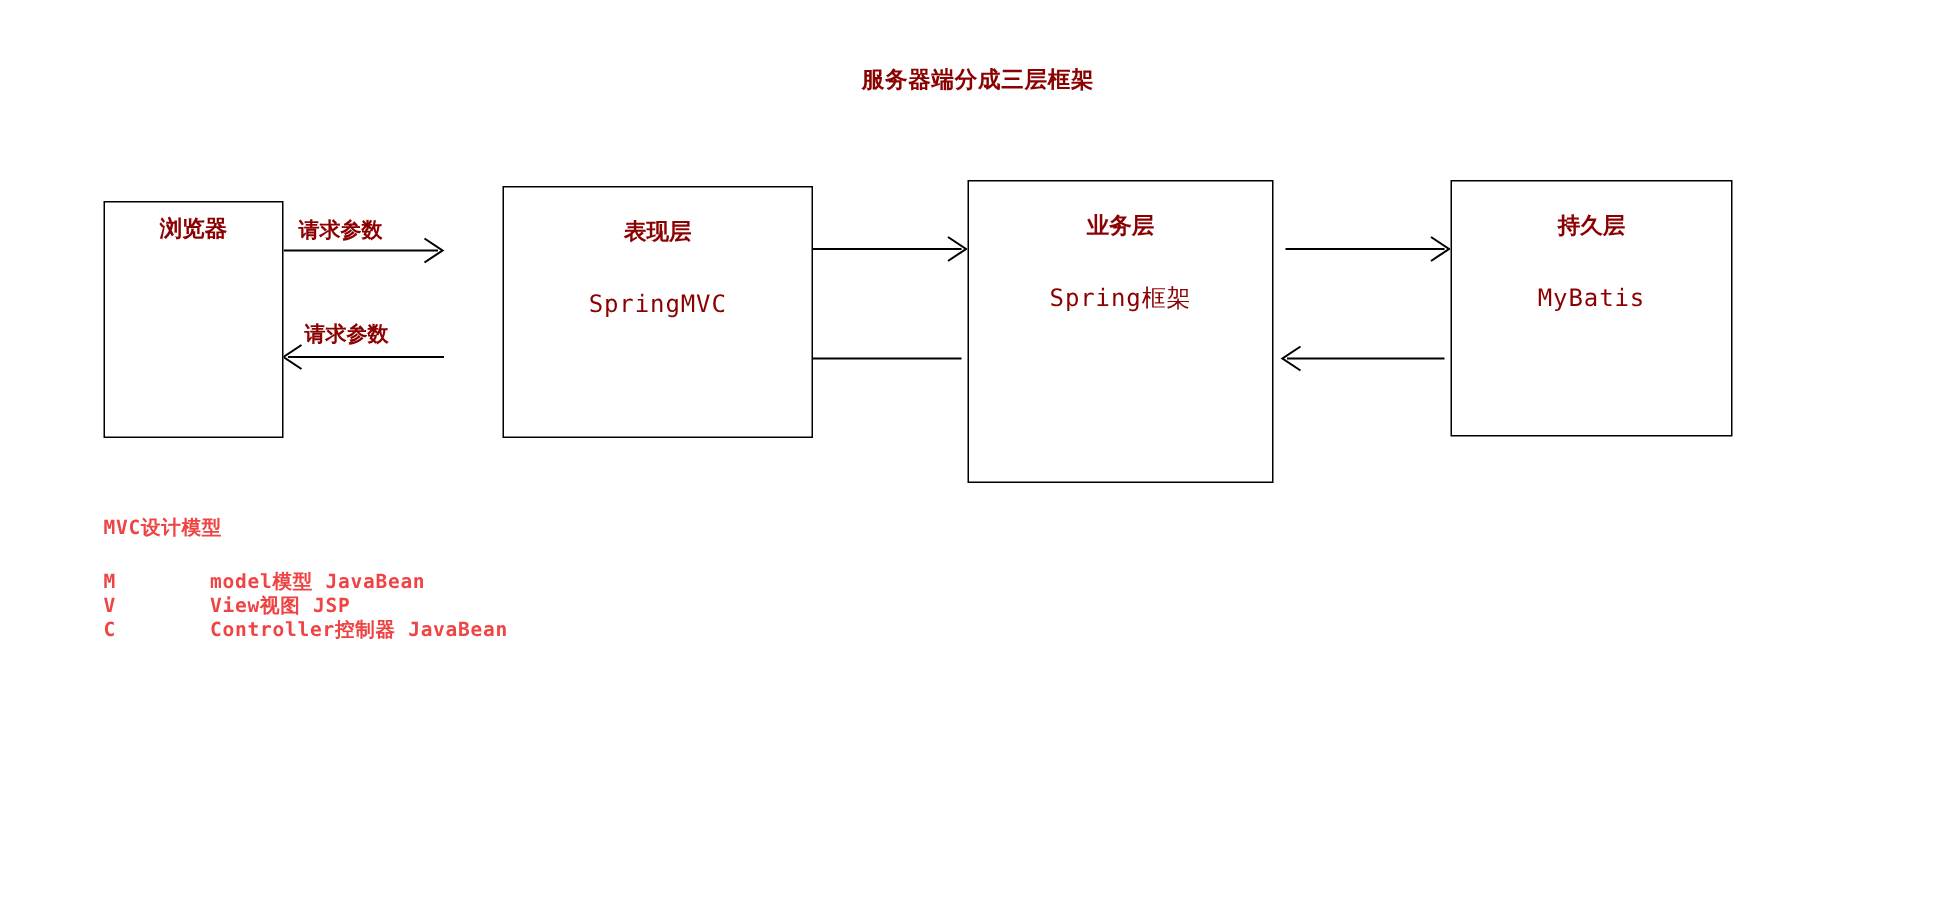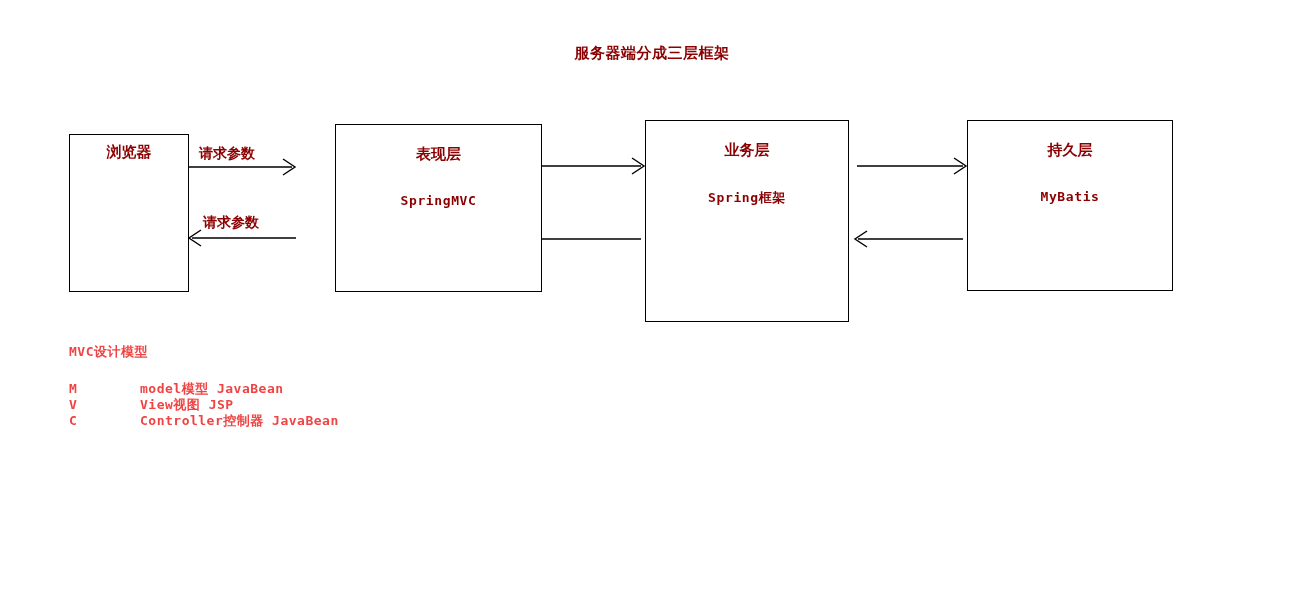--- a/index.html
+++ b/index.html
@@ -60,22 +60,22 @@
     font-size: 15px;
     white-space: nowrap;
   }
   .node-tech {
     position: absolute;
     left: 0;
     width: 100%;
     text-align: center;
     color: #8B0000;
     font-family: "DejaVu Sans Mono", monospace;
-    font-weight: bold;
-    font-size: 13px;
+    font-weight: normal;
+    font-size: 16px;
     letter-spacing: 0.6px;
     white-space: nowrap;
   }
   
   #box-browser .node-title { top: 8px; }
   #box-presentation .node-title,
   #box-business .node-title,
   #box-persistence .node-title { top: 20px; }
   #box-presentation .node-tech,
   #box-business .node-tech,
@@ -165,21 +165,21 @@
   <div class="node-box" id="box-presentation" style="left:296px; top:124px; width:207px; height:168px;margin-left:39px;">
     <div class="node-title">表现层</div>
     <div class="node-tech">SpringMVC</div>
   </div>
 
   <div class="node-box" id="box-business" style="left:645px; top:120px; width:204px; height:202px;">
     <div class="node-title">业务层</div>
     <div class="node-tech">Spring框架</div>
   </div>
 
-  <div class="node-box" id="box-persistence" style="left:967px; top:120px; width:206px; height:171px;">
+  <div class="node-box" id="box-persistence" style="left:967px; top:120px; width:188px; height:171px;">
     <div class="node-title">持久层</div>
     <div class="node-tech">MyBatis</div>
   </div>
 
   <div class="edge-label" style="left:199px; top:145px;">请求参数</div>
 
   <div class="edge-label" style="left:203px; top:214px;">请求参数</div>
 
   <div class="mvc-block">
     <div class="mvc-heading">MVC设计模型</div>

